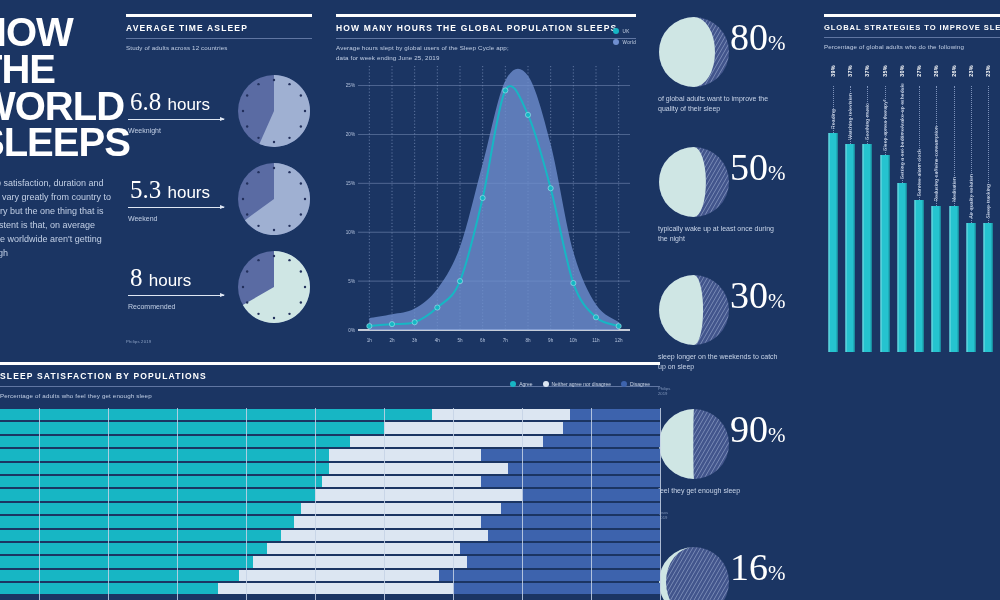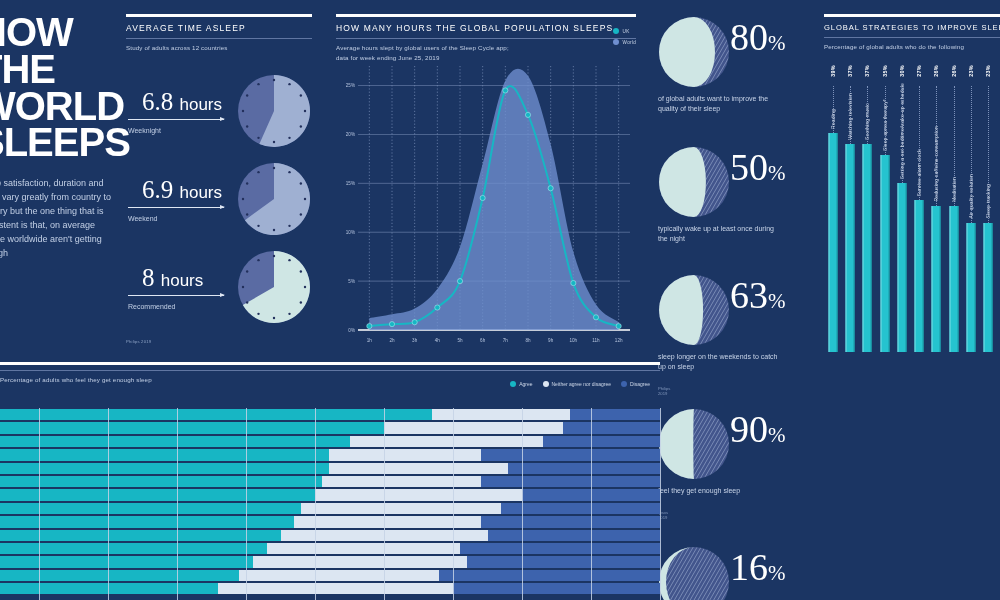--- a/index.html
+++ b/index.html
@@ -9,21 +9,21 @@
     font-family: "Liberation Sans", sans-serif;
     overflow: hidden;
   }
   #root { position: relative; width: 1000px; height: 600px; background: #1b3563; }
 
   .panel { position: absolute; }
   .rule { height: 3px; background: #ffffff; width: 100%; }
   .rule-thin { height: 1px; background: #7e93bd; width: 100%; opacity: .7; }
 
   .kicker {
-    color: #ffffff; font-size: 8.5px; font-weight: normal;
+    color: #ffffff; font-size: 8.5px; font-weight: bold;
     letter-spacing: 1.15px; margin-top: 6px; white-space: nowrap;
   }
   .sub {
     color: #c3d0e6; font-size: 6.2px; letter-spacing: .15px;
     margin-top: 5px; line-height: 1.45;
   }
   .src { color: #8ea3c6; font-size: 4.2px; letter-spacing: .2px; }
 
   
   #titleblock { left: -22px; top: 14px; width: 140px; }
@@ -32,21 +32,21 @@
     line-height: .92; letter-spacing: -1px;
   }
   #titleblock .intro {
     color: #c3d0e6; font-size: 9px; line-height: 1.55; margin-top: 16px;
   }
 
   
   #avgpanel { left: 126px; top: 14px; width: 186px; height: 330px; }
   .clockrow { position: relative; height: 88px; }
   .bigfig {
-    position: absolute; left: 16px; top: 22px; color: #fff;
+    position: absolute; left: 4px; top: 22px; color: #fff;
     font-family: "Liberation Serif", serif; font-size: 25px; line-height: 1;
     white-space: nowrap;
   }
   .bigfig .unit { font-size: 17px; font-family: "Liberation Sans", sans-serif; font-weight: normal; }
   .arrow { position: absolute; left: 2px; top: 52px; width: 96px; height: 1.5px; background: #dfe7f3; }
   .arrow:after {
     content: ""; position: absolute; right: -1px; top: -2px;
     border-left: 5px solid #dfe7f3; border-top: 2.8px solid transparent;
     border-bottom: 2.8px solid transparent;
   }
@@ -142,21 +142,21 @@
               <circle cx="53.5" cy="64.84678751731761" r="1.2" fill="#22305c"></circle>
               <circle cx="38.00000000000001" cy="69" r="1.2" fill="#22305c"></circle>
               <circle cx="22.500000000000007" cy="64.84678751731761" r="1.2" fill="#22305c"></circle>
               <circle cx="11.15321248268241" cy="53.500000000000014" r="1.2" fill="#22305c"></circle>
               <circle cx="7" cy="38.00000000000001" r="1.2" fill="#22305c"></circle>
               <circle cx="11.153212482682402" cy="22.499999999999996" r="1.2" fill="#22305c"></circle>
               <circle cx="22.499999999999986" cy="11.15321248268241" r="1.2" fill="#22305c"></circle>
             </svg></div>
         </div>
         <div class="clockrow">
-          <div class="bigfig"><span>6.9</span> <span class="unit">hours</span></div>
+          <div class="bigfig"><span>5.3</span> <span class="unit">hours</span></div>
           <div class="arrow"></div>
           <div class="figlabel">Weekend</div>
           <div class="clock"><svg width="76" height="76" viewBox="0 0 76 76">
               <circle cx="38" cy="38" r="36" fill="#5a6ba3"></circle>
               <path d="M 38 38 L 38 2 A 36 36 0 1 1 8.875388202501895 59.16026908252904 Z" fill="#9fb0d2"></path>
               <circle cx="38" cy="7" r="1.2" fill="#22305c"></circle>
               <circle cx="53.5" cy="11.153212482682399" r="1.2" fill="#22305c"></circle>
               <circle cx="64.8467875173176" cy="22.499999999999996" r="1.2" fill="#22305c"></circle>
               <circle cx="69" cy="38" r="1.2" fill="#22305c"></circle>
               <circle cx="64.84678751731761" cy="53.49999999999999" r="1.2" fill="#22305c"></circle>
@@ -302,21 +302,21 @@
         <div class="disc"><svg width="72" height="72" viewBox="0 0 72 72">
             <defs>
               <pattern id="hatch2" width="3.4" height="3.4" patternUnits="userSpaceOnUse" patternTransform="rotate(30)">
                 <rect width="3.4" height="3.4" fill="#42558c"></rect>
                 <line x1="0" y1="0" x2="0" y2="3.4" stroke="#9fb0d2" stroke-width="1"></line>
               </pattern>
             </defs>
             <circle cx="36" cy="36" r="35" fill="url(#hatch2)"></circle>
             <path d="M 36 1 A 35 35 0 0 0 36 71 A 9.1 35 0 0 0 36 1 Z" fill="#cfe6e4"></path>
           </svg></div>
-        <div class="pct"><span>63</span><em>%</em></div>
+        <div class="pct"><span>30</span><em>%</em></div>
         <div class="caption">sleep longer on the weekends to catch up on sleep</div>
         <div class="statsrc" style="top: 112px;">Philips 2019</div>
       </div>
       <div class="stat" style="position: absolute; top: 392px; left: 0px;">
         <div class="disc"><svg width="72" height="72" viewBox="0 0 72 72">
             <defs>
               <pattern id="hatch3" width="3.4" height="3.4" patternUnits="userSpaceOnUse" patternTransform="rotate(30)">
                 <rect width="3.4" height="3.4" fill="#42558c"></rect>
                 <line x1="0" y1="0" x2="0" y2="3.4" stroke="#9fb0d2" stroke-width="1"></line>
               </pattern>
@@ -409,20 +409,21 @@
           <div class="vstem" style="bottom: 129.238px; height: 136.762px;"></div>
           <div class="vpct" style="top: 10px;">23%</div>
           <div class="vlabel" style="bottom: 133.238px;">Sleep tracking</div>
         </div>
       </div>
   </div>
 
   <div class="panel" id="popspanel">
     <div id="popheader">
       <div class="rule"></div>
+      <div class="kicker" style="margin-left:30px;">SLEEP SATISFACTION BY POPULATIONS</div>
       <div style="height:5px"></div>
       <div class="rule-thin"></div>
       <div class="sub" style="margin-left:30px;">Percentage of adults who feel they get enough sleep</div>
       <div id="poplegend">
           <div class="li">
             <span class="legend-dot" style="background: rgb(23, 182, 196);"></span>
             <span class="lbl">Agree</span>
           </div>
           <div class="li">
             <span class="legend-dot" style="background: rgb(220, 230, 242);"></span>

